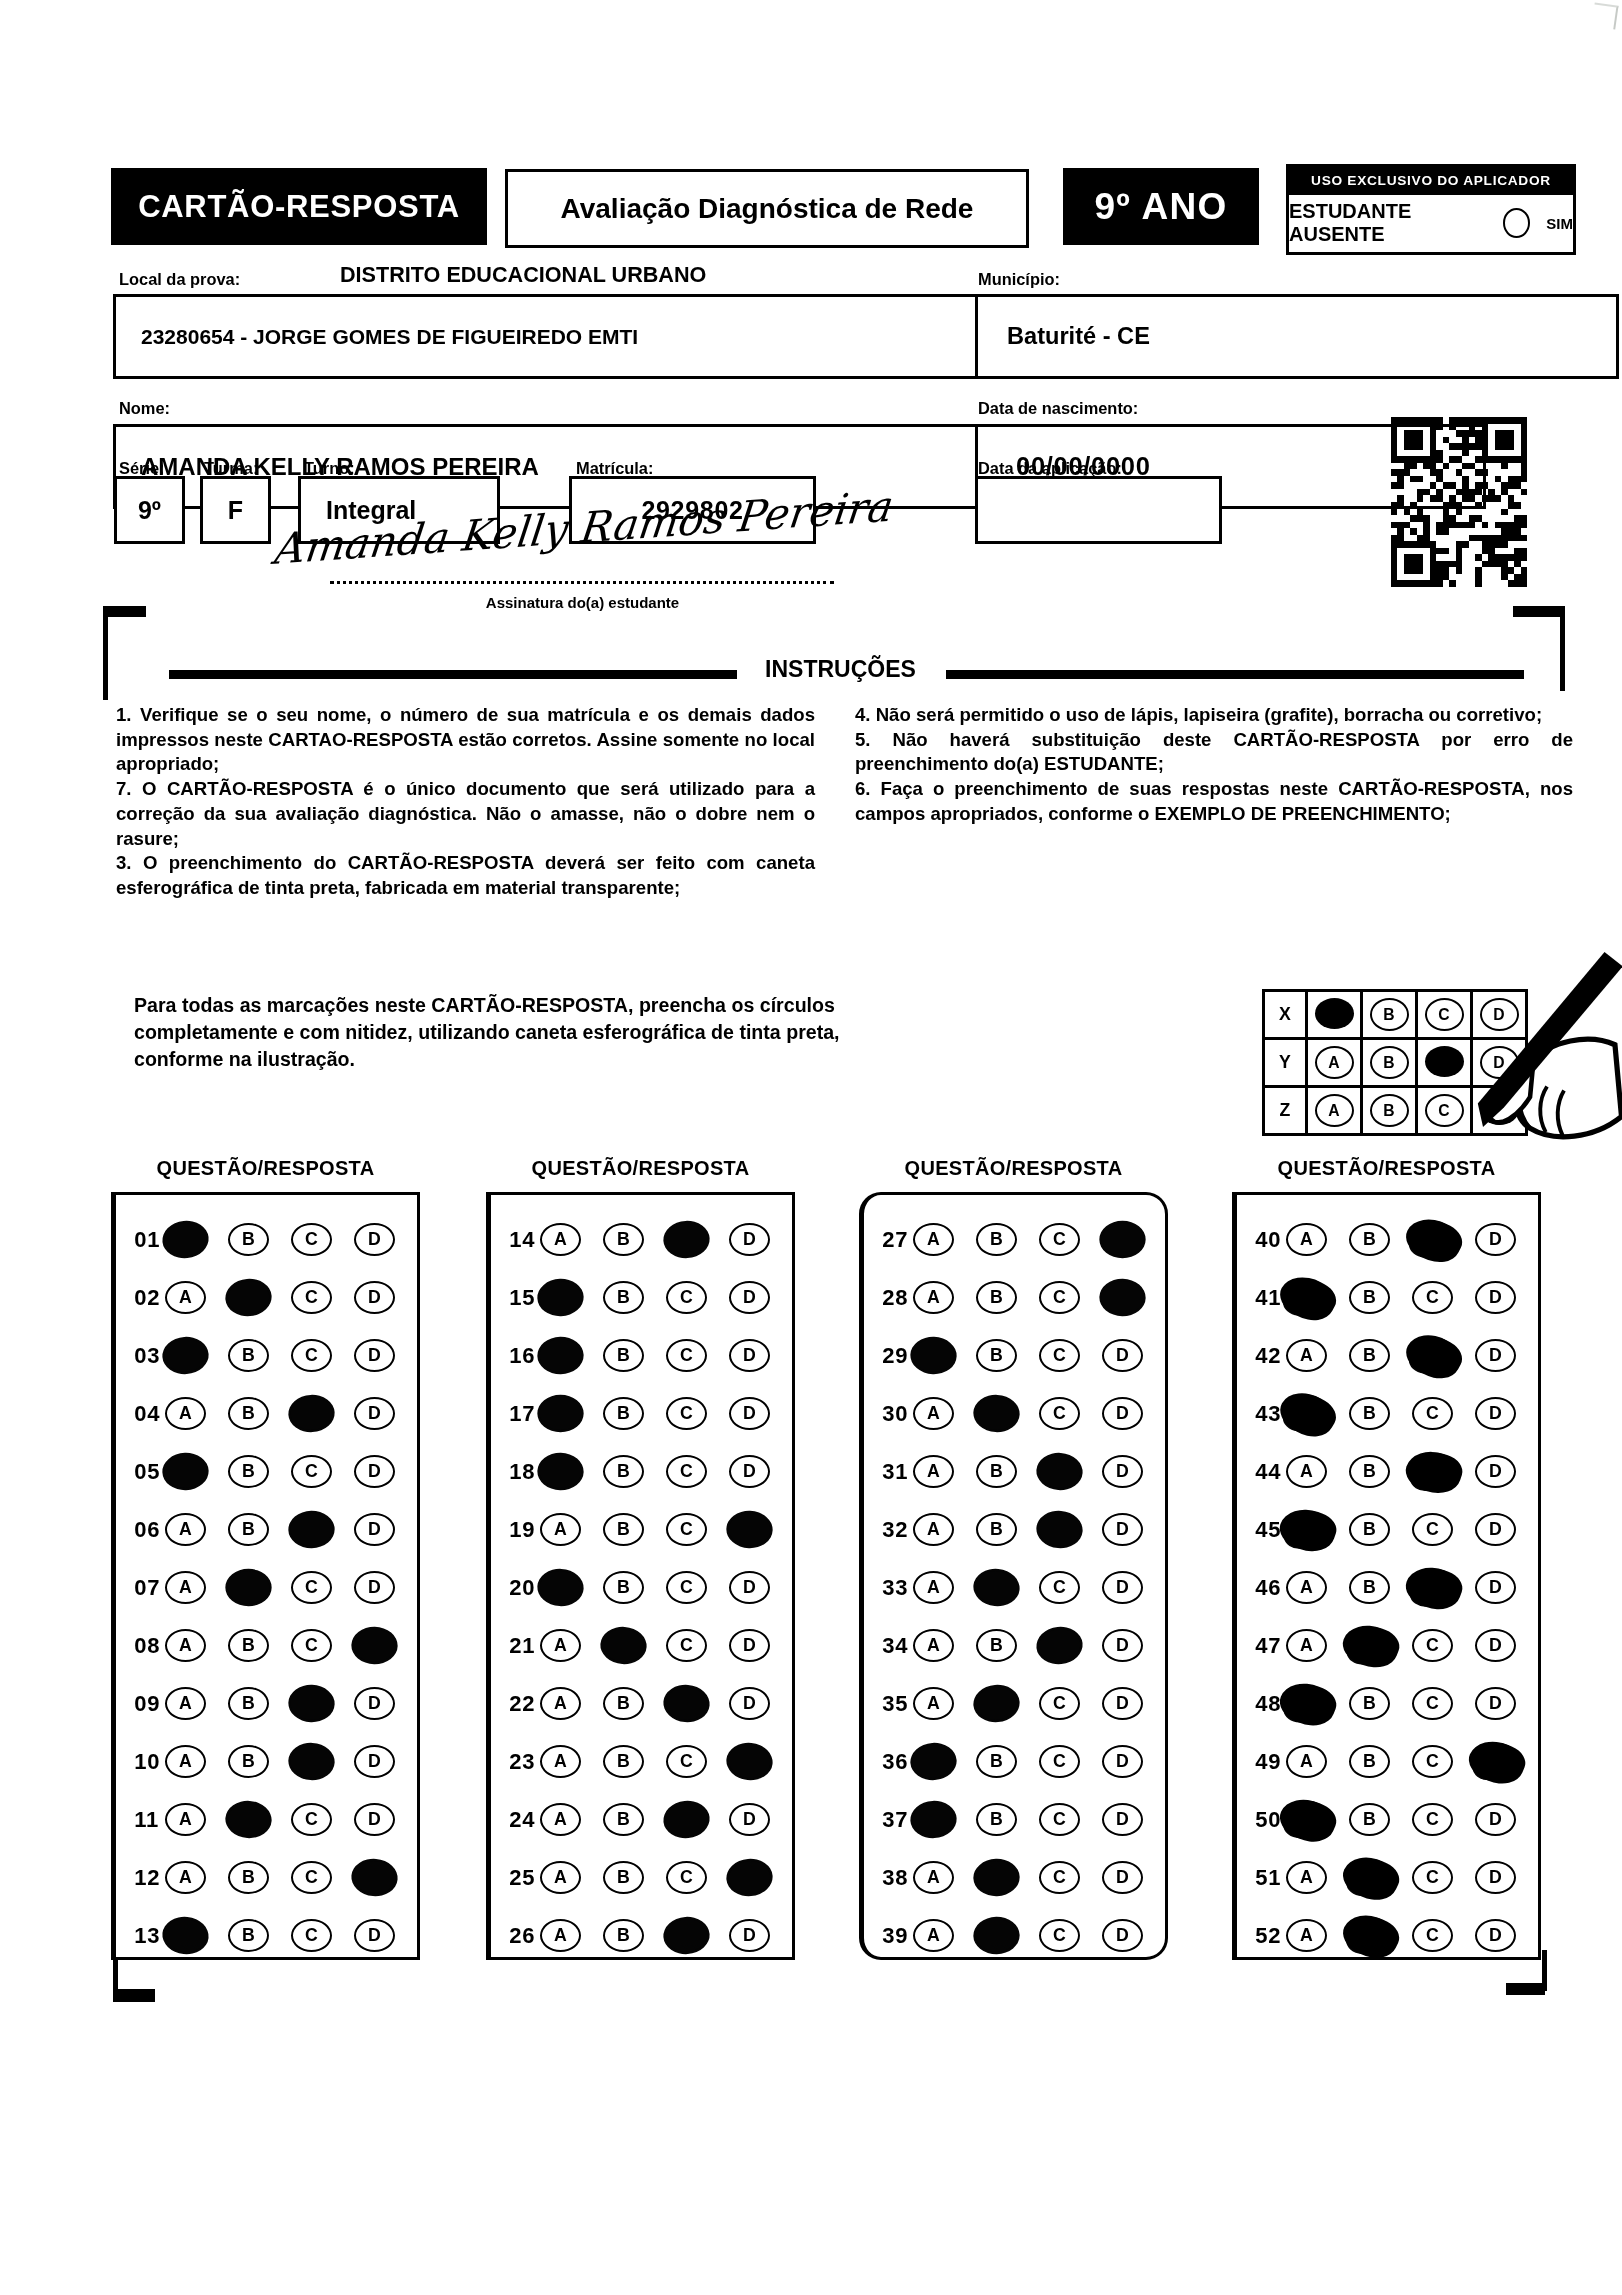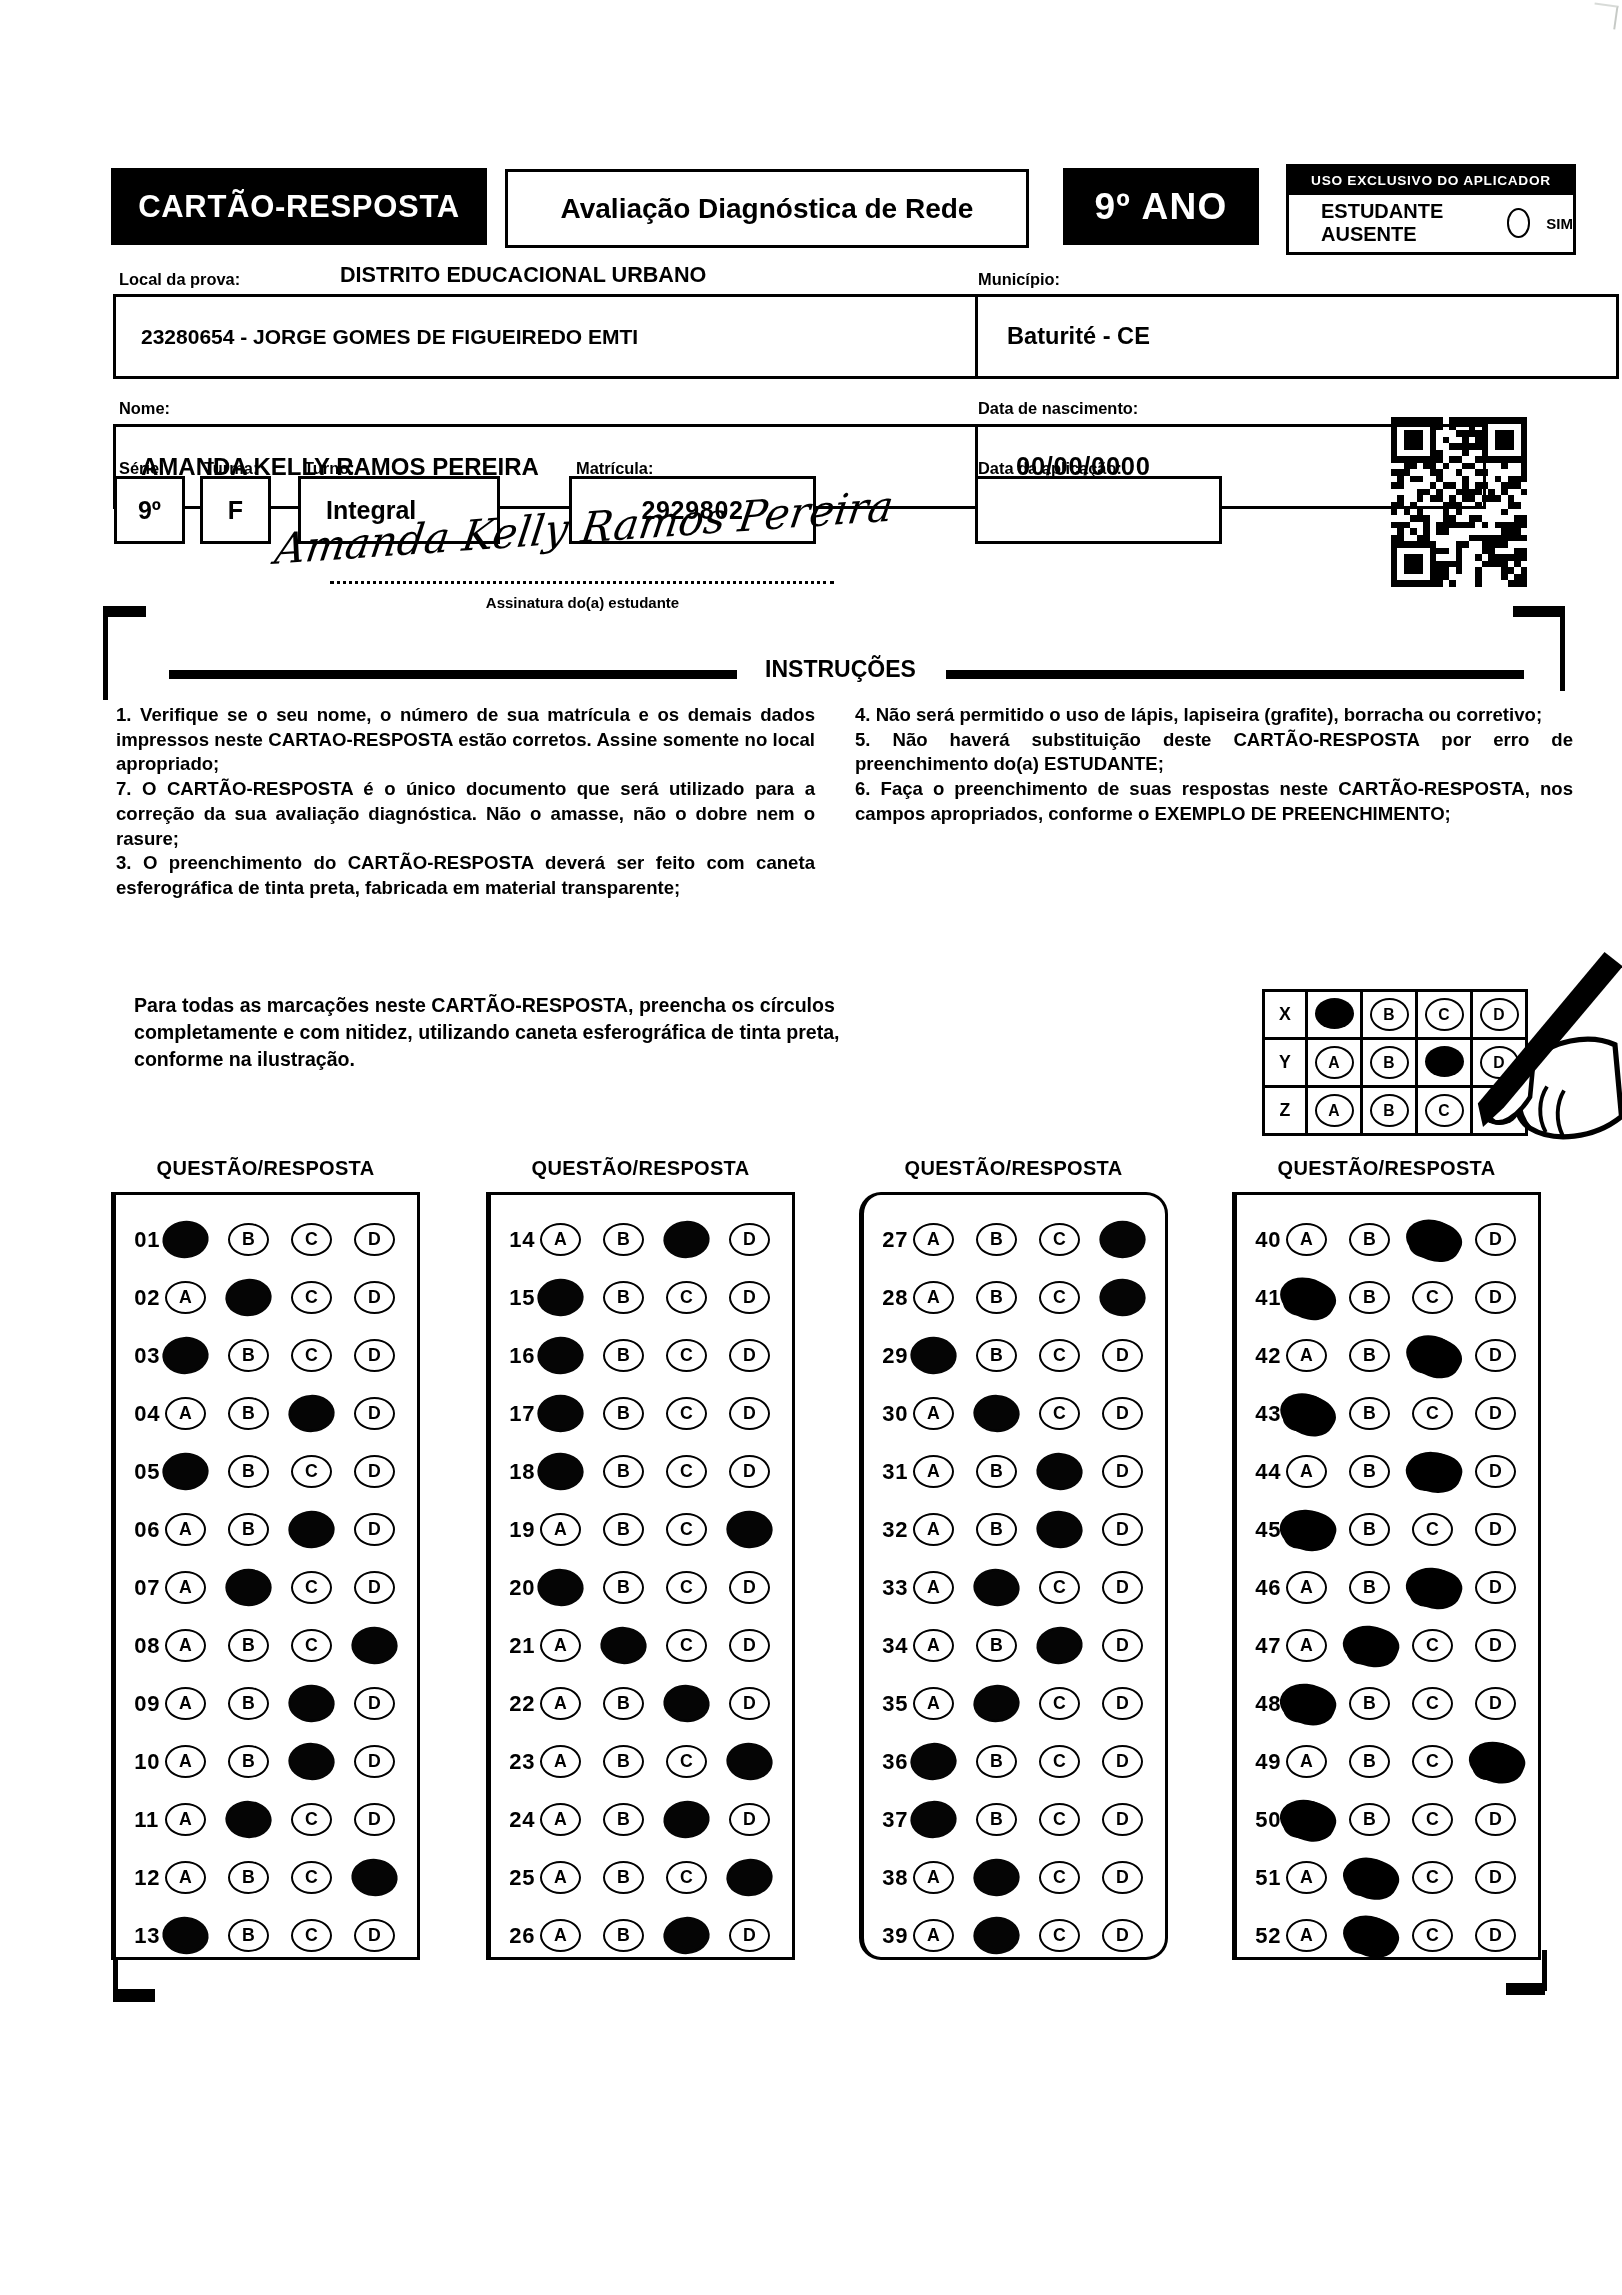--- a/index.html
+++ b/index.html
@@ -11,21 +11,21 @@
   .lbl{font-size:16.4px;font-weight:bold;}
   .bar{background:#000;}
 
   
   #hdr-card{left:111px;top:168px;width:376px;height:77px;font-size:31px;letter-spacing:0.7px;}
   #hdr-exam{left:505px;top:169px;width:518px;height:73px;justify-content:center;font-size:28px;}
   #hdr-grade{left:1039px;top:168px;width:196px;height:77px;font-size:37px;letter-spacing:1.3px;margin-left:24px;}
   #aplicador{left:1286px;top:164px;width:284px;height:85px;border:3.3px solid #000;display:flex;flex-direction:column;background:#fff;}
   #aplicador .strip{height:27.5px;background:#000;color:#fff;display:flex;align-items:center;justify-content:center;
                     font-size:13.7px;font-weight:bold;letter-spacing:0.7px;}
-  #aplicador .row{flex:1;display:flex;align-items:center;justify-content:flex-start;gap:16px;padding-left:32px;}
+  #aplicador .row{flex:1;display:flex;align-items:center;justify-content:flex-start;gap:16px;}
   #absent-label{font-size:20px;font-weight:bold;}
   #absent-circle{width:26px;height:26px;border:2.6px solid #000;border-radius:50%;}
   #absent-sim{font-size:15px;font-weight:bold;}
   .pg-corner{left:1593px;top:3.9px;width:22px;height:22px;border-right:2.6px solid #b9bdb9;border-top:2.6px solid #cfd3cf;transform:rotate(8deg);opacity:.8;}
 
   
   #lbl-local{left:119px;top:270px;}
   #val-local{left:308px;top:262px;font-size:21.6px;font-weight:bold;margin-left:32px;}
   #lbl-municipio{left:978px;top:270px;}
   #box-school{left:113px;top:294px;width:839px;height:79px;padding-left:25px;font-size:21px;}

